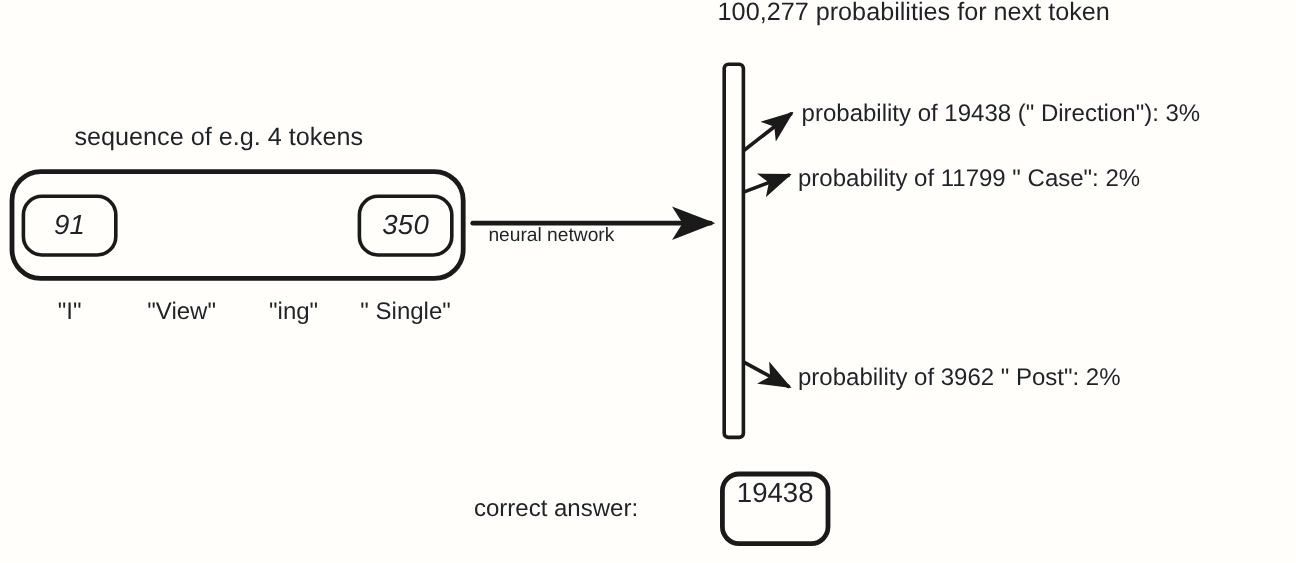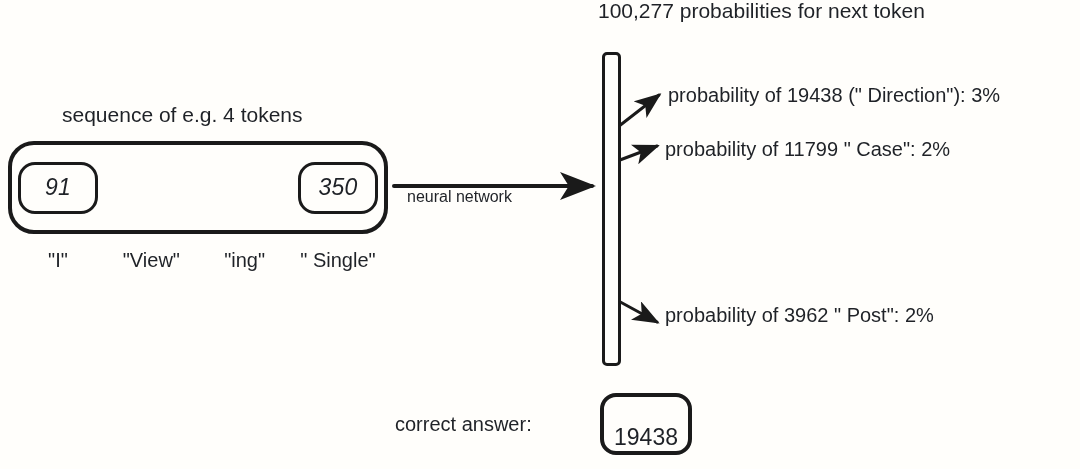--- a/index.html
+++ b/index.html
@@ -146,21 +146,21 @@
   #answer-box {
     position: absolute;
     left: 600px;
     top: 393px;
     width: 92px;
     height: 62px;
     border: 4px solid #1a1a1a;
     border-radius: 16px;
     box-sizing: border-box;
     display: flex;
-    align-items: flex-end;
+    align-items: flex-start;
     justify-content: center;
   }
   #answer-value { font-size: 23px; }
 </style>
 </head>
 <body>
 
 <div id="canvas">
 
   <svg class="svg-layer" viewBox="0 0 1080 469" width="1080" height="469">

